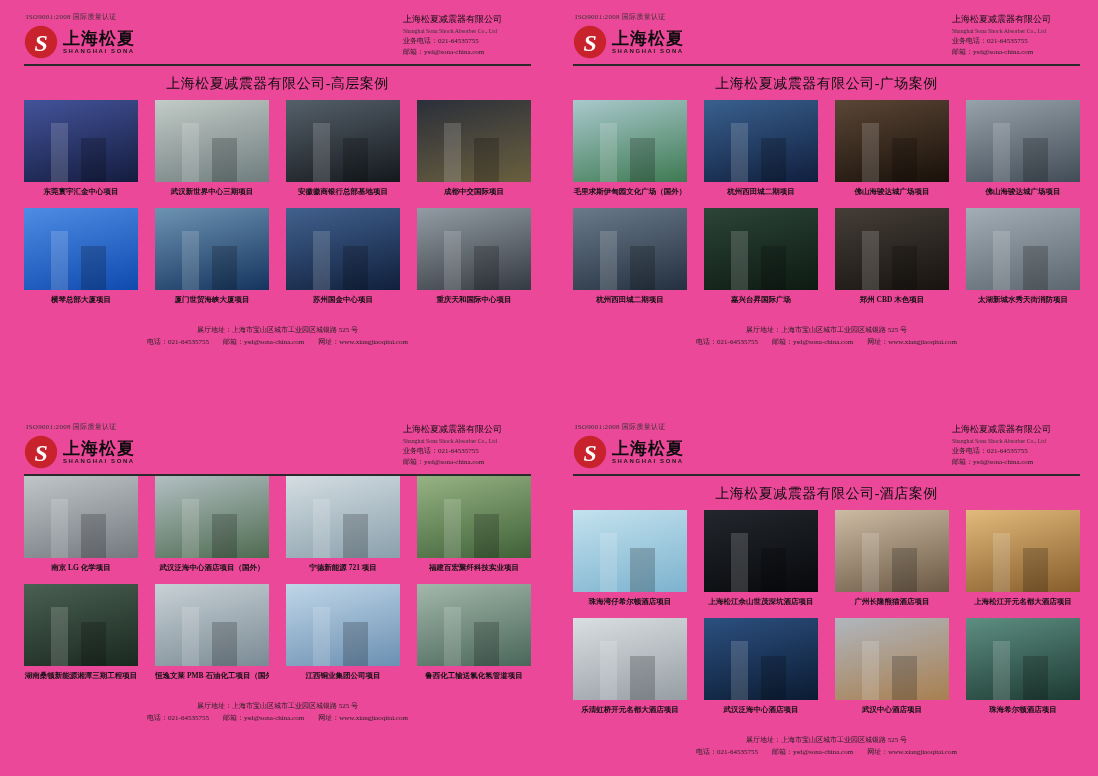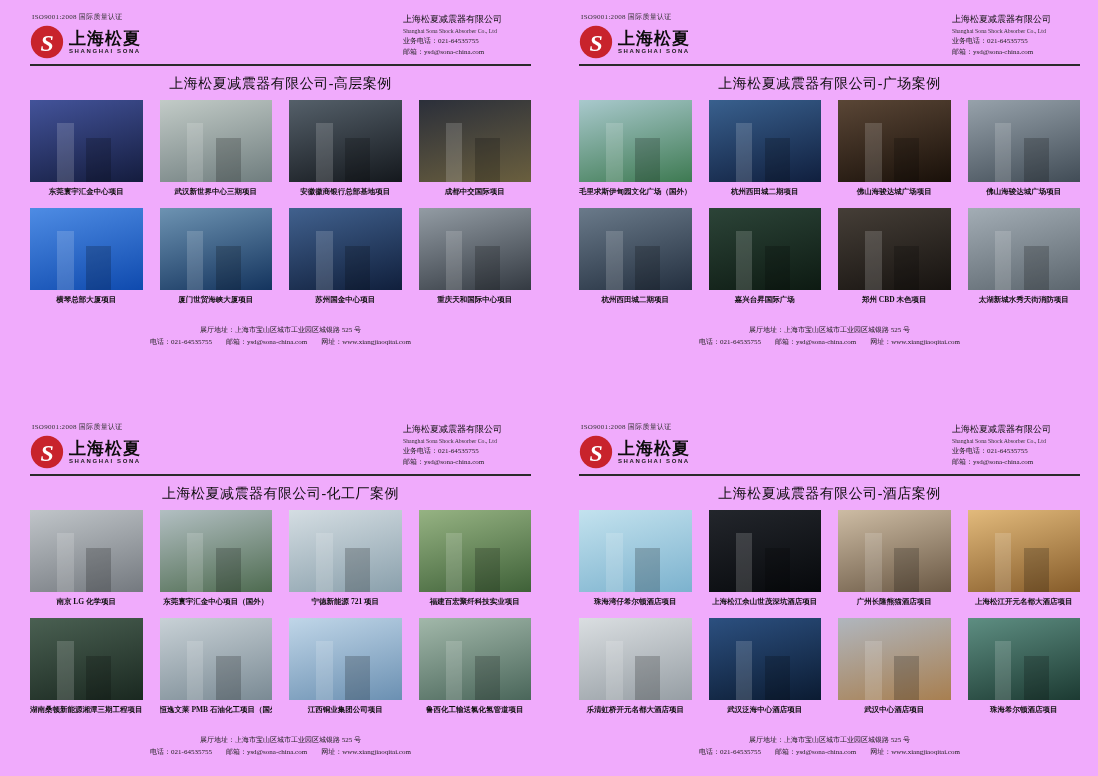--- a/index.html
+++ b/index.html
@@ -8,23 +8,23 @@
     font-family:"Liberation Serif", serif; color:#1a1a1a;
   }
   .sheet {
     display:grid;
     grid-template-columns:549px 549px;
     grid-template-rows:388px 388px;
     width:1098px; height:776px;
   }
   .page {
     box-sizing:border-box;
-    padding:12px 18px 0 30px;
+    padding:12px 18px 0 24px;
     overflow:hidden;
-    background:#f0abfc;
+    background:#ec4899;
   }
   .page.lower { padding-top:34px; }
 
   
   .hdr { display:flex; justify-content:space-between; align-items:flex-start; }
   .cert { font-size:7px; color:#333; letter-spacing:0.3px; margin-left:2px; }
   .logo-row { display:flex; align-items:center; gap:5px; margin-top:3px; }
   .logo-mark { width:34px; height:34px; flex:0 0 auto; }
   .logo-cn {
     font-size:17px; font-weight:bold; color:#0d0d0d; line-height:1.05;
@@ -234,30 +234,29 @@
         </div>
       </div>
       <div class="hdr-right">
         <div class="cn">上海松夏减震器有限公司</div>
         <div class="en">Shanghai Sona Shock Absorber Co., Ltd</div>
         <div>业务电话：021-64535755</div>
         <div>邮箱：ysd@sona-china.com</div>
       </div>
     </header>
     <div class="rule"></div>
-    <h2 class="title">上海松夏减震器有限公司-化工厂案例</h2>
     <div class="grid">
   <div class="cell">
     <div class="thumb" style="background: linear-gradient(165deg, rgb(192, 197, 201) 0%, rgb(116, 121, 127) 100%);"></div>
     <div class="caption">南京 LG 化学项目</div>
   </div>
 
   <div class="cell">
     <div class="thumb" style="background: linear-gradient(165deg, rgb(178, 191, 194) 0%, rgb(78, 107, 80) 100%);"></div>
-    <div class="caption">东莞寰宇汇金中心项目（国外）</div>
+    <div class="caption">武汉泛海中心酒店项目（国外）</div>
   </div>
 
   <div class="cell">
     <div class="thumb" style="background: linear-gradient(165deg, rgb(212, 221, 226) 0%, rgb(138, 160, 172) 100%);"></div>
     <div class="caption">宁德新能源 721 项目</div>
   </div>
 
   <div class="cell">
     <div class="thumb" style="background: linear-gradient(165deg, rgb(150, 179, 131) 0%, rgb(63, 97, 56) 100%);"></div>
     <div class="caption">福建百宏聚纤科技实业项目</div>

